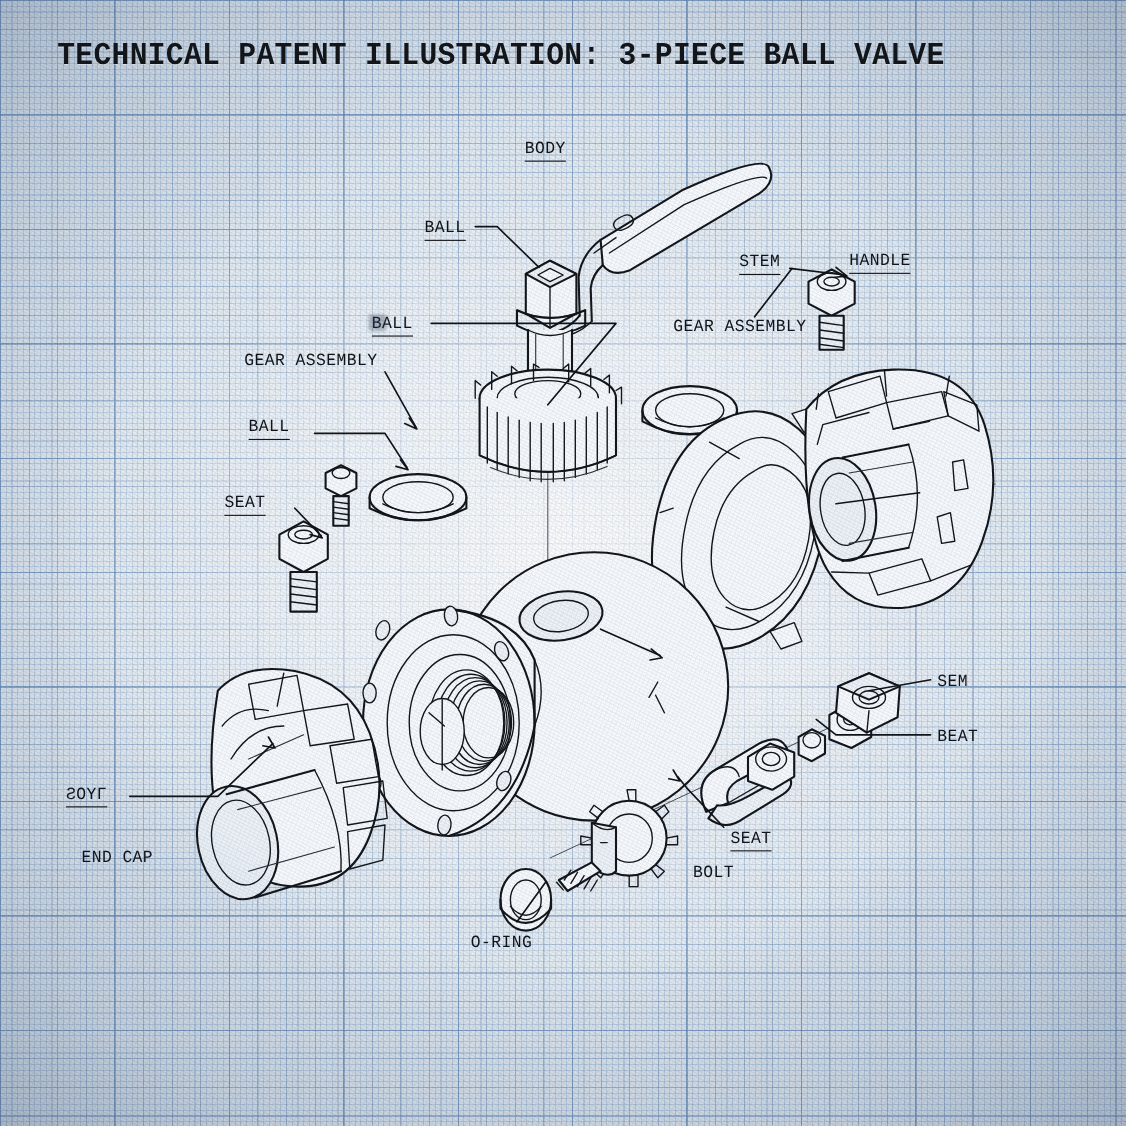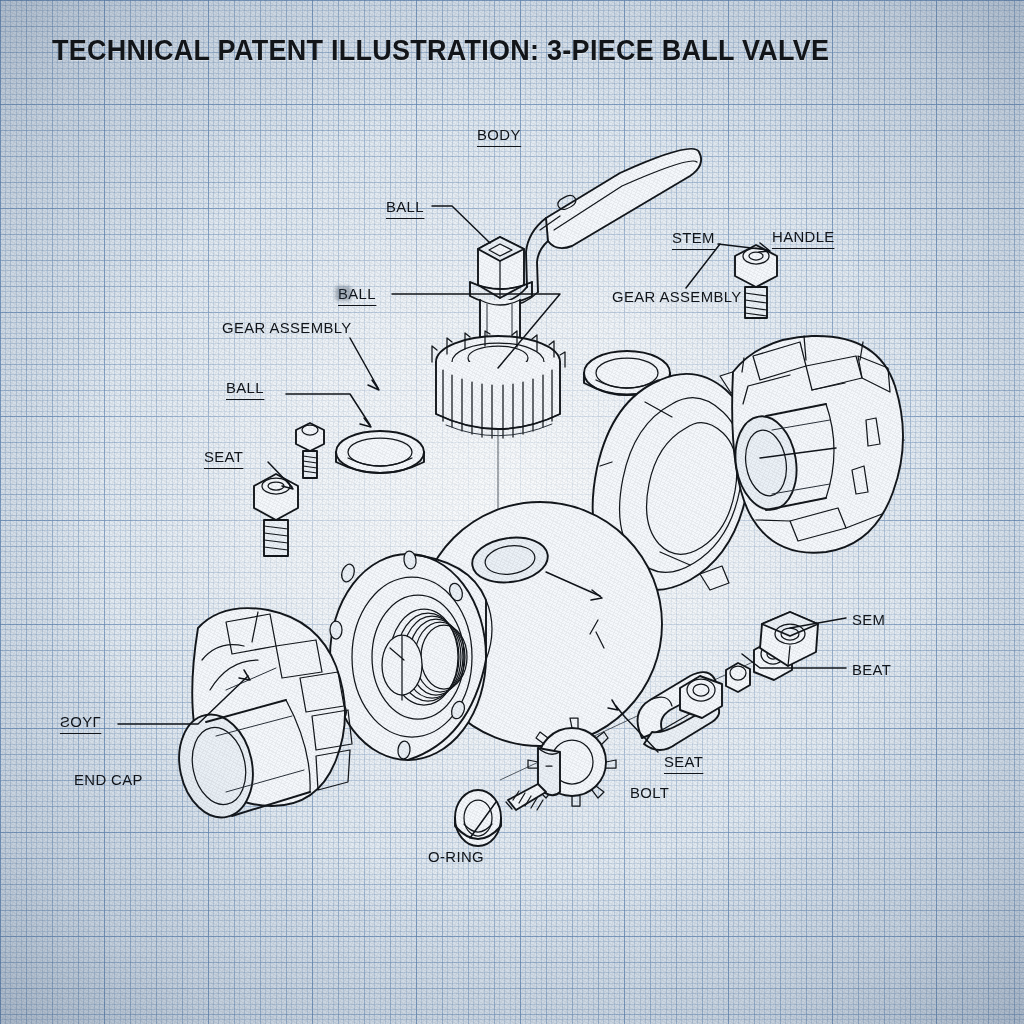--- a/index.html
+++ b/index.html
@@ -1,20 +1,20 @@
 <!DOCTYPE html>
 <html><head>
 <meta charset="utf-8">
 <style>
   html,body{margin:0;padding:0;background:#0b0d10;}
   #stage{
     position:relative;
     width:1024px;height:1024px;
     overflow:hidden;
-    font-family:Liberation Sans, sans-serif;
+    font-family:Liberation Mono, monospace;
     background:#e9eef5;
   }
   
   .paper{
     position:absolute;inset:0;
     background-color:#dde6ef;
     background-image:
       
       repeating-linear-gradient(to right, rgba(110,145,185,.28) 0 1px, transparent 1px 5.2px),
       repeating-linear-gradient(to bottom, rgba(110,145,185,.28) 0 1px, transparent 1px 5.2px),

